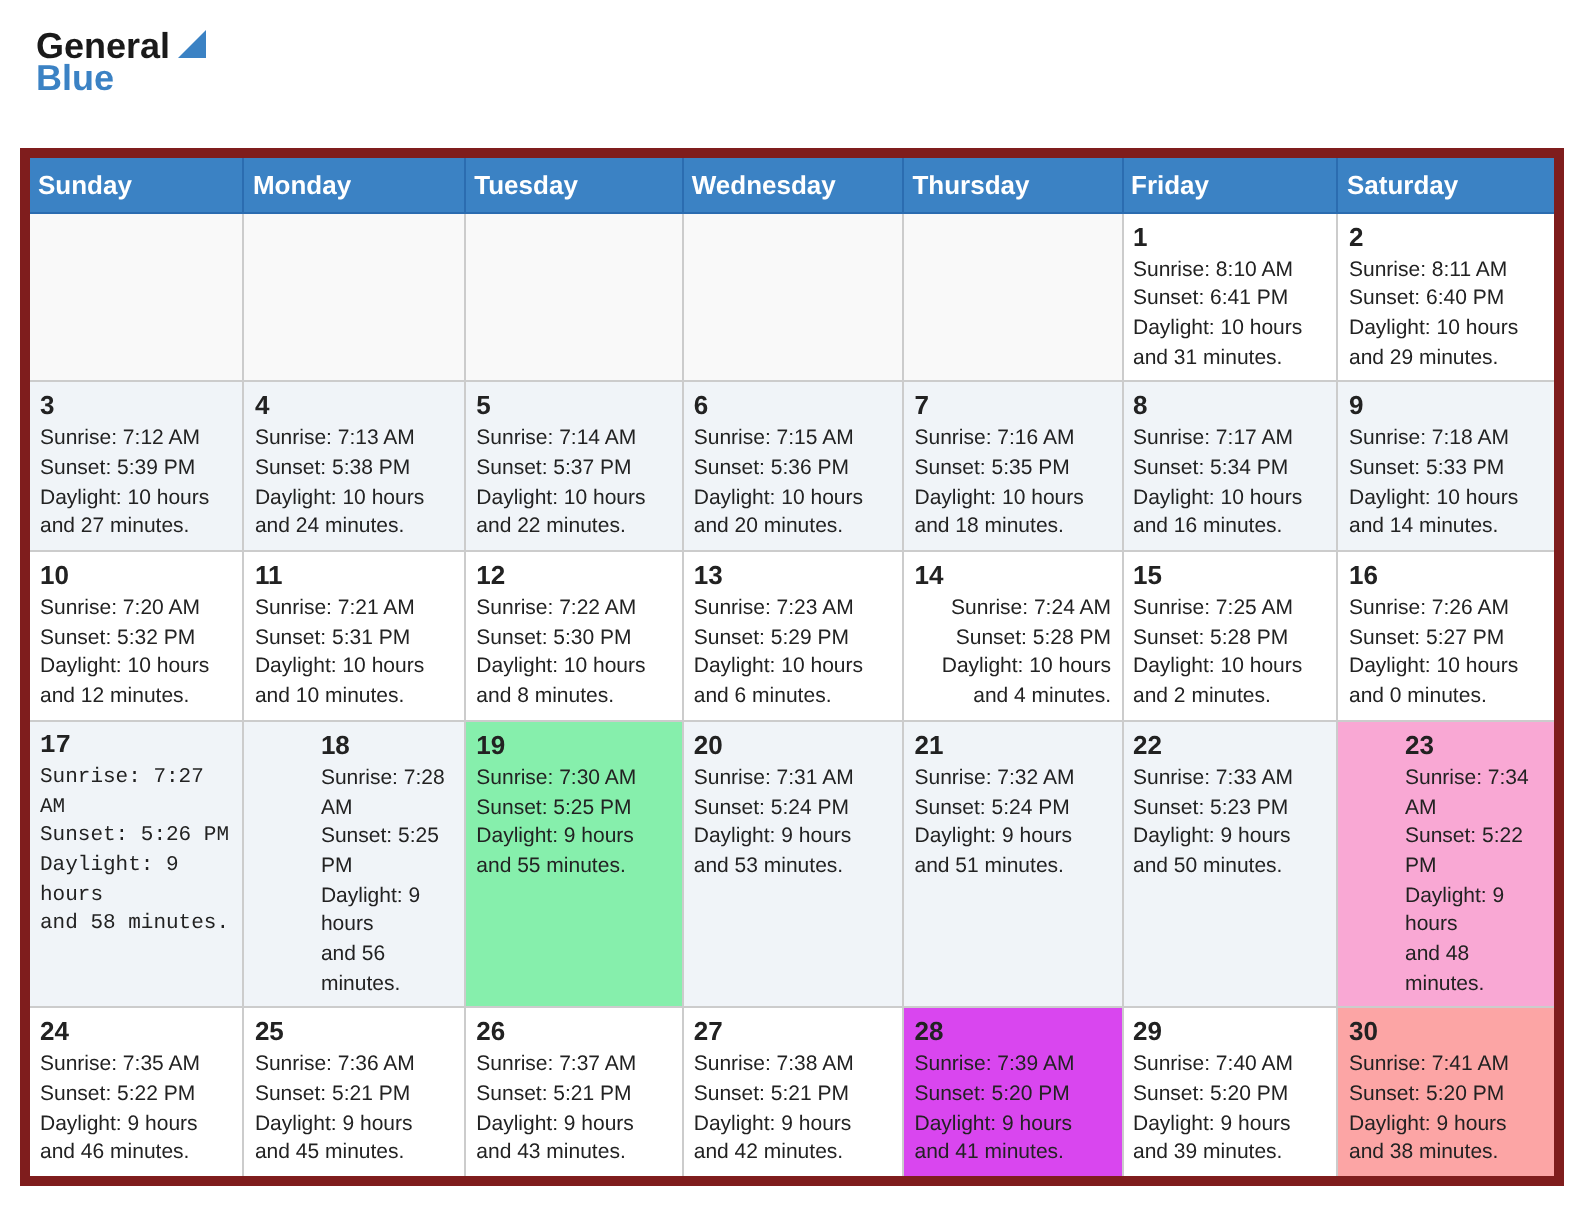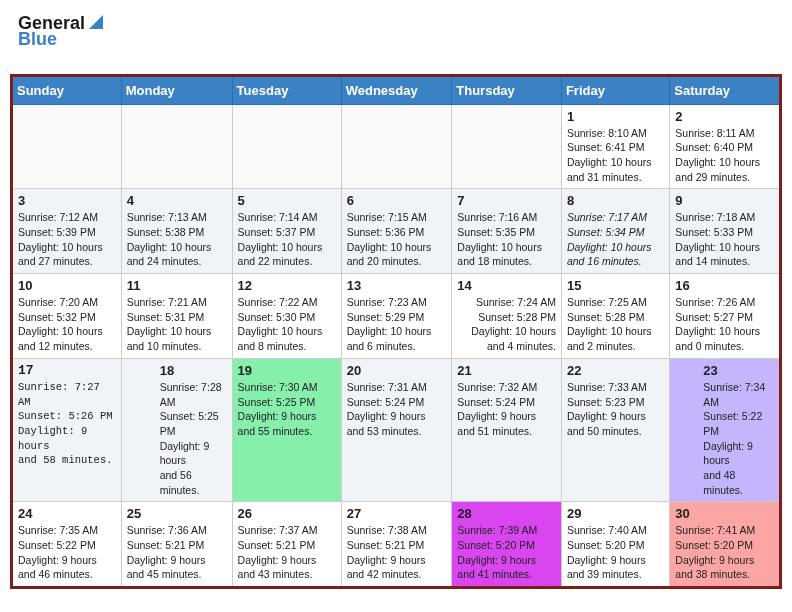--- a/index.html
+++ b/index.html
@@ -40,21 +40,21 @@
       color: #1a1a1a;
       font-weight: normal;
     }
     .location {
       font-size: 14px;
       color: #444;
     }
     .calendar {
       width: 100%;
       border-collapse: collapse;
-      border: 3px solid #7f1d1d;
+      border: 5px solid #7f1d1d;
     }
     .calendar th {
       background: #3b82c4;
       color: #fff;
       font-size: 13px;
       font-weight: bold;
       padding: 6px 4px;
       text-align: left;
       border: 1px solid #2b6cb0;
     }
@@ -173,21 +173,21 @@
         </td>
         <td style="background: rgb(240, 244, 248);">
           <span class="day-num">7</span>
           <div class="day-info" style="white-space: pre-line;">Sunrise: 7:16 AM
 Sunset: 5:35 PM
 Daylight: 10 hours
 and 18 minutes.</div>
         </td>
         <td style="background: rgb(240, 244, 248);">
           <span class="day-num">8</span>
-          <div class="day-info" style="white-space: pre-line; font-style: italic;">Sunrise: 7:17 AM
+          <div class="day-info" style="white-space: pre-line;">Sunrise: 7:17 AM
 Sunset: 5:34 PM
 Daylight: 10 hours
 and 16 minutes.</div>
         </td>
         <td style="background: rgb(240, 244, 248);">
           <span class="day-num">9</span>
           <div class="day-info" style="white-space: pre-line;">Sunrise: 7:18 AM
 Sunset: 5:33 PM
 Daylight: 10 hours
 and 14 minutes.</div>
@@ -280,21 +280,21 @@
 Daylight: 9 hours
 and 51 minutes.</div>
         </td>
         <td style="background: rgb(240, 244, 248);">
           <span class="day-num">22</span>
           <div class="day-info" style="white-space: pre-line;">Sunrise: 7:33 AM
 Sunset: 5:23 PM
 Daylight: 9 hours
 and 50 minutes.</div>
         </td>
-        <td style="background: #c4b5fd; padding-left: 33px;">
+        <td style="background: #f9a8d4; padding-left: 33px;">
           <span class="day-num">23</span>
           <div class="day-info" style="white-space: pre-line;">Sunrise: 7:34 AM
 Sunset: 5:22 PM
 Daylight: 9 hours
 and 48 minutes.</div>
         </td>
       </tr>
       <tr>
         <td style="background: rgb(255, 255, 255);">
           <span class="day-num">24</span>

